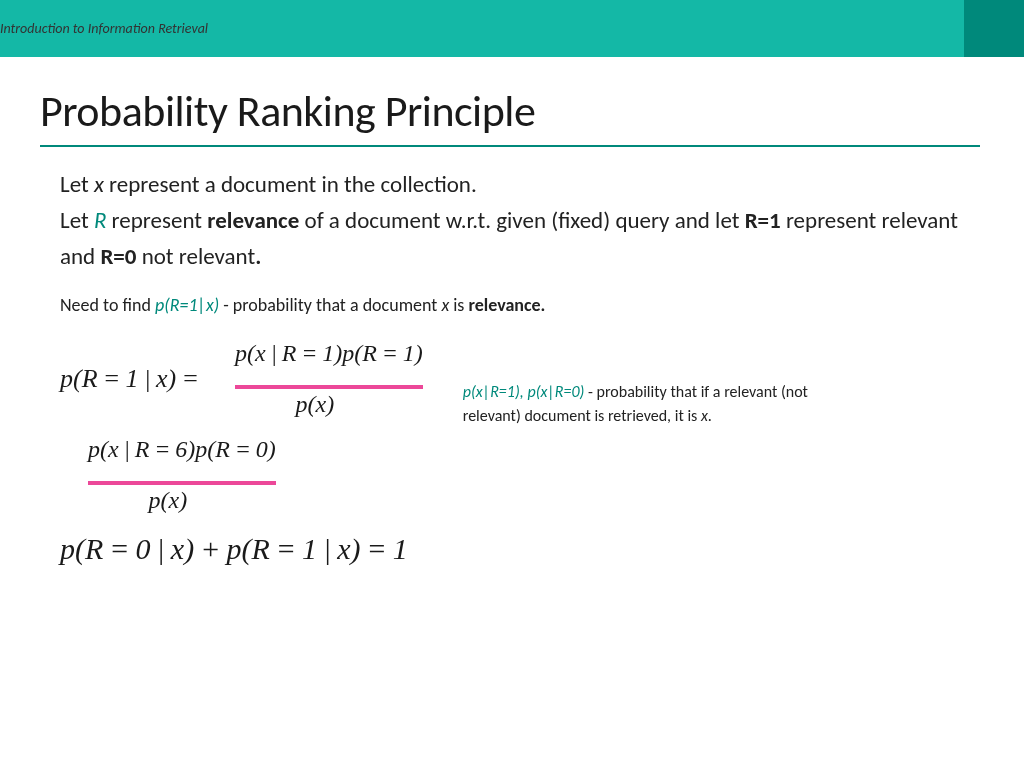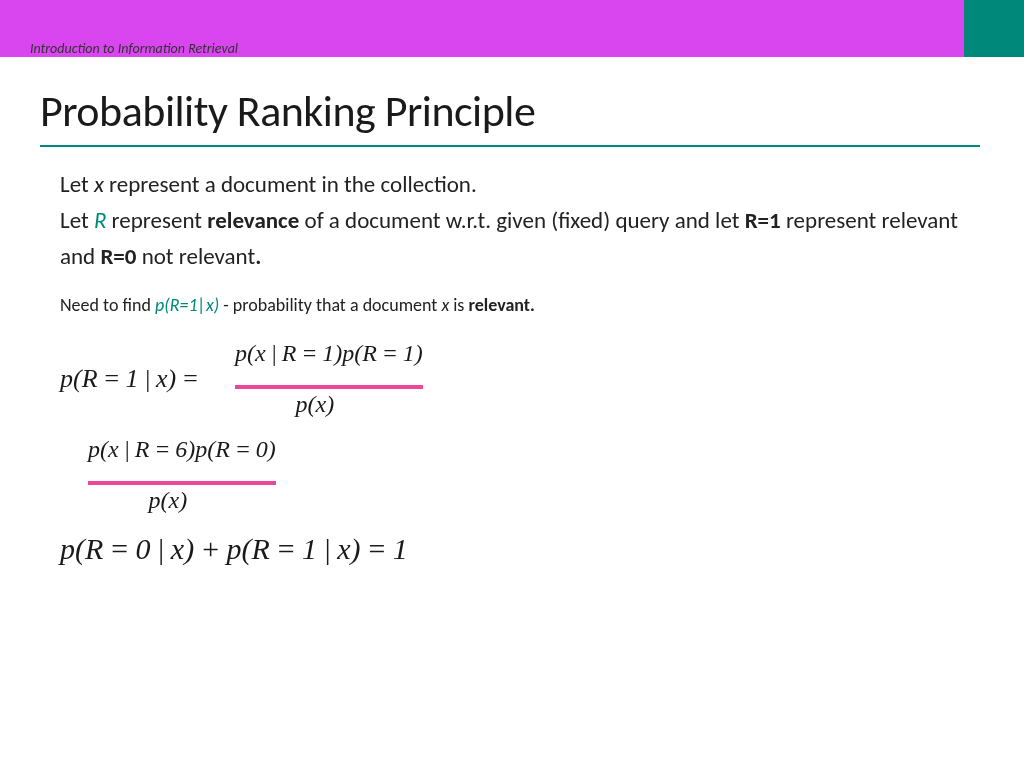--- a/index.html
+++ b/index.html
@@ -14,25 +14,25 @@
       background: #ffffff;
       font-family: 'Calibri', 'Segoe UI', Arial, sans-serif;
       overflow: hidden;
     }
 
     
     .header-bar {
       position: relative;
       width: 100%;
       height: 57px;
-      background: #d946ef;
+      background: #14b8a6;
       border-bottom: none;
       display: flex;
-      align-items: flex-end;
-      padding-left: 30px;
+      align-items: center;
+      padding-left: 0;
     }
 
     .header-bar::after {
       content: '';
       position: absolute;
       right: 0;
       top: 0;
       width: 60px;
       height: 57px;
       background: #00897B;
@@ -206,21 +206,21 @@
 </div>
 
 <div class="content-area">
 
   <div class="intro-text">
     Let <span class="italic">x</span> represent a document in the collection.<br>
     Let <span class="italic" style="color:#00897B;">R</span> represent <span class="bold">relevance</span> of a document w.r.t. given (fixed) query and let <span class="bold">R=1</span> represent relevant and <span class="bold">R=0</span> not relevant<span class="bold">.</span>
   </div>
 
   <div class="need-text">
-    Need to find <span class="teal">p(<span class="italic">R</span>=1|<span class="italic">x</span>)</span> - probability that a document <span class="italic">x</span> is <span class="bold">relevant.</span>
+    Need to find <span class="teal">p(<span class="italic">R</span>=1|<span class="italic">x</span>)</span> - probability that a document <span class="italic">x</span> is <span class="bold">relevance.</span>
   </div>
 
   <div class="formula-section">
 
     <div class="formulas-left">
 
       <div class="formula-block">
         <div class="math-formula">
           <span>p(R = 1 | x) =</span>
           <span class="frac">
@@ -243,18 +243,21 @@
         <div class="large-formula">
           p(R = 0 | x) + p(R = 1 | x) = 1
         </div>
       </div>
 
     </div>
 
     <div class="annotations-right">
 
 
+      <div class="annotation-block" style="margin-top: 30px;">
+        <span class="teal">p(<span class="italic">x</span>|<span class="italic">R=1</span>), p(<span class="italic">x</span>|<span class="italic">R=0</span>)</span> - probability that if a relevant (not relevant) document is retrieved, it is <span class="italic">x</span>.
+      </div>
 
     </div>
 
   </div>
 
 </div>
 
 </body></html>

